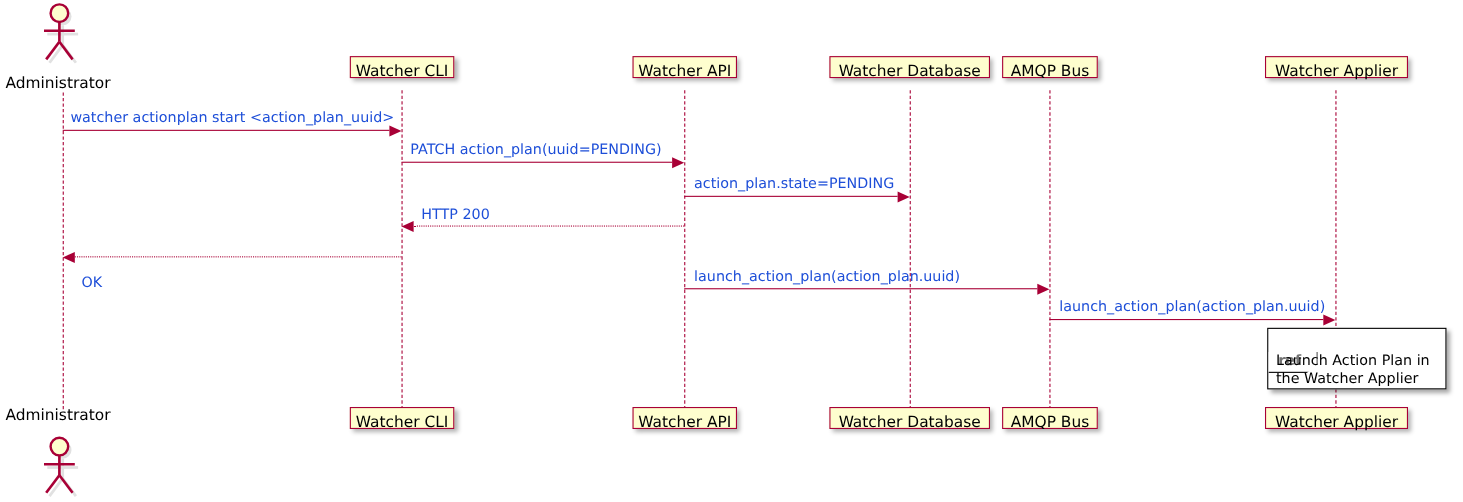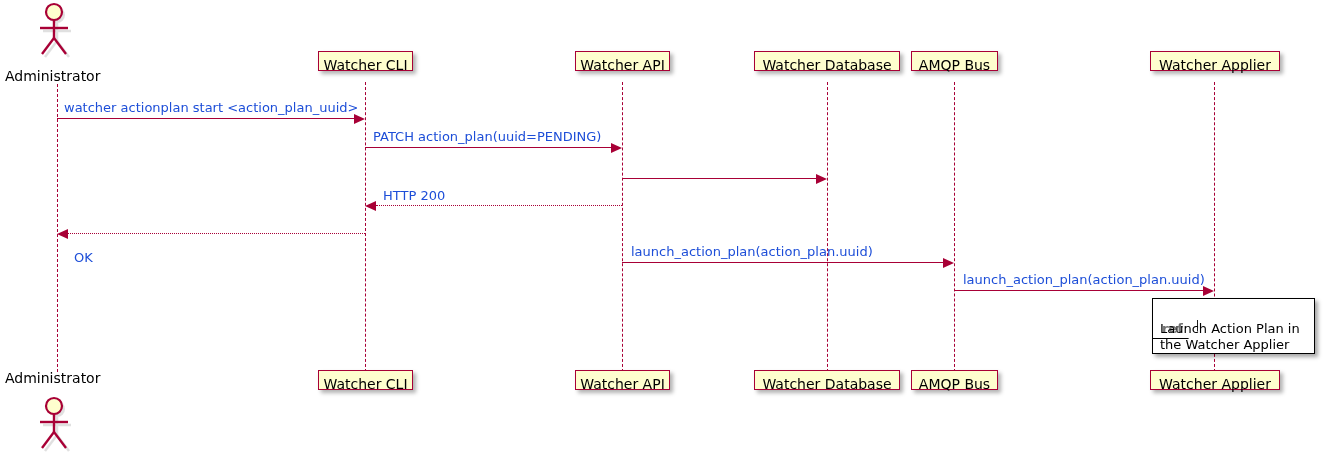--- a/index.html
+++ b/index.html
@@ -167,20 +167,21 @@
   <div class="participant" style="left:1150px; top:51px; width:130px;">Watcher Applier</div>
 
   <div class="msg-label" style="left:64px; top:100px;">watcher actionplan start &lt;action_plan_uuid&gt;</div>
   <div class="msg" style="left:57px; top:118px; width:297px;"></div>
   <div class="arrowhead right" style="left:354px; top:114px;"></div>
 
   <div class="msg-label" style="left:373px; top:129px;">PATCH action_plan(uuid=PENDING)</div>
   <div class="msg" style="left:365px; top:147px; width:246px;"></div>
   <div class="arrowhead right" style="left:611px; top:143px;"></div>
 
+  <div class="msg-label" style="left:631px; top:160px;">action_plan.state=PENDING</div>
   <div class="msg" style="left:622px; top:178px; width:194px;"></div>
   <div class="arrowhead right" style="left:816px; top:174px;"></div>
 
   <div class="msg-label" style="left:383px; top:188px;">HTTP 200</div>
   <div class="msg dotted" style="left:376px; top:205px; width:246px;"></div>
   <div class="arrowhead left" style="left:365px; top:201px;"></div>
 
   <div class="msg-label" style="left:74px; top:216px;margin-top:34px;">OK</div>
   <div class="msg dotted" style="left:68px; top:233px; width:297px;"></div>
   <div class="arrowhead left" style="left:57px; top:229px;"></div>

